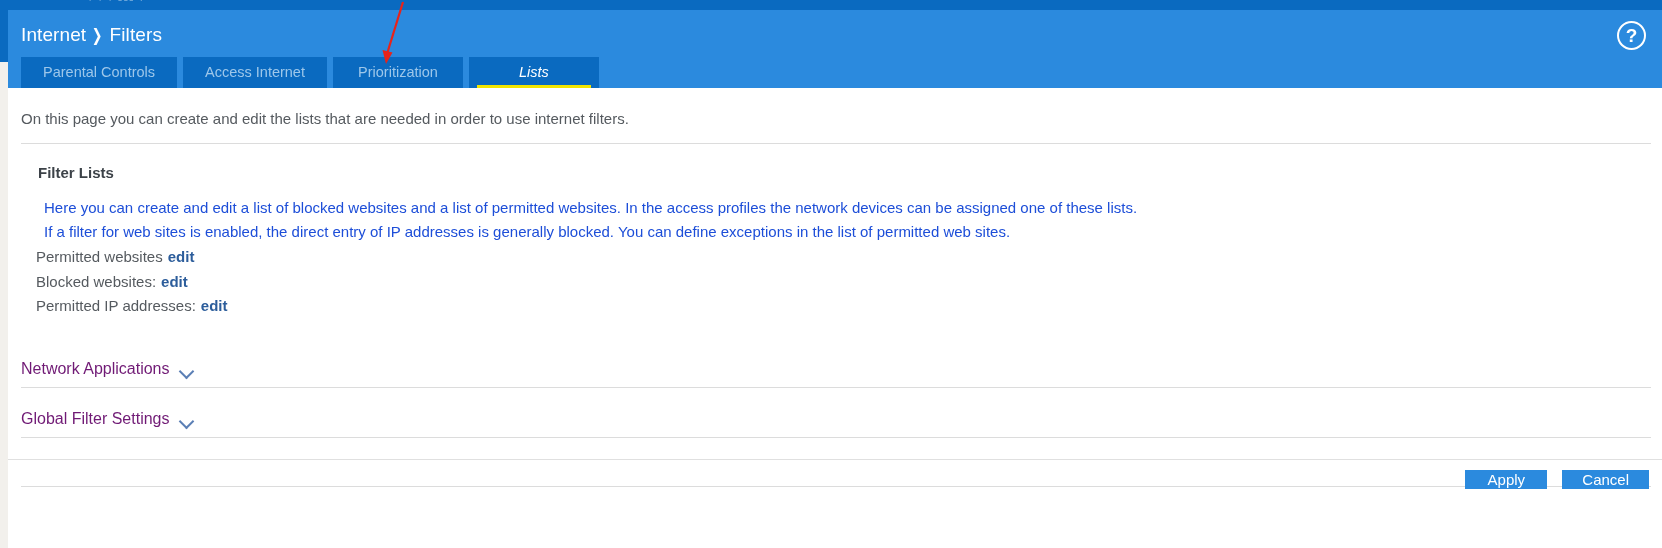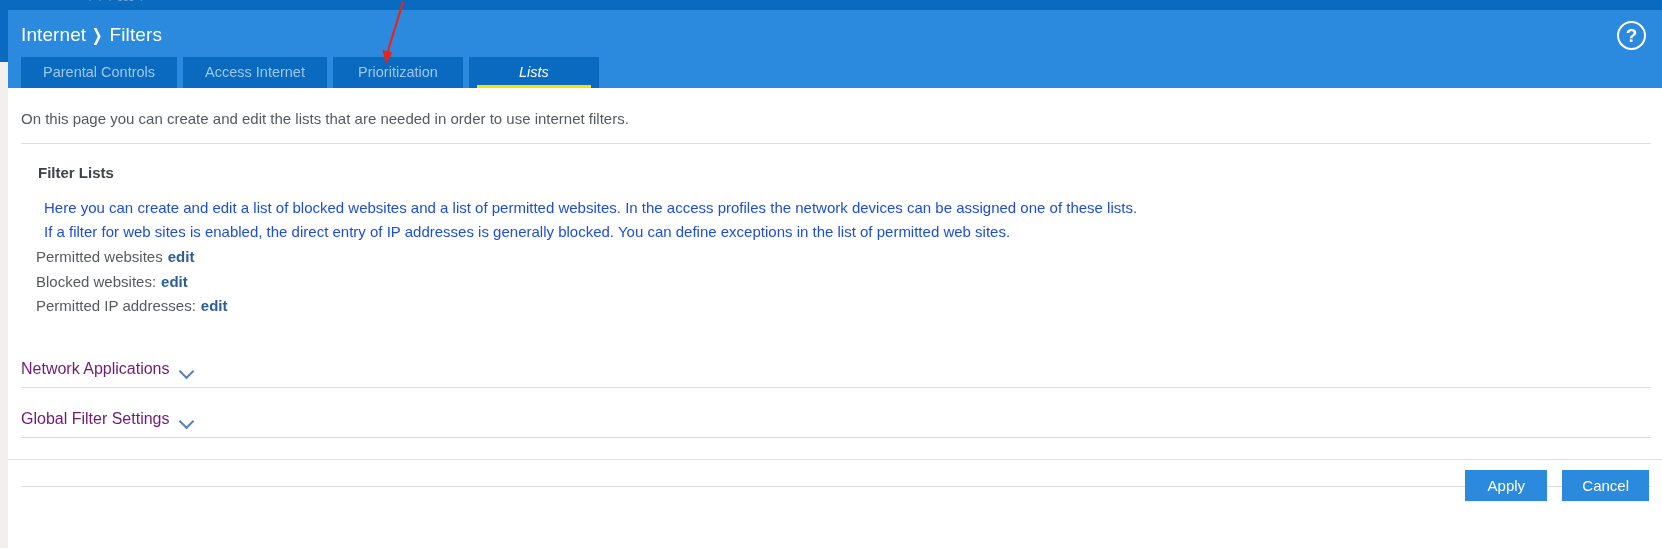--- a/index.html
+++ b/index.html
@@ -231,21 +231,21 @@
     height: 1px;
     background: #e0e0e0;
   }
   .btn-row {
     position: absolute;
     right: 13px; top: 382px;
     display: flex;
     gap: 15px;
   }
   .btn {
-    height: 31px;
+    height: 19px;
     min-width: 82px;
     background: #2b8ade;
     color: #ffffff;
     font-size: 15px;
     border: none;
     padding: 0 20px;
     cursor: pointer;
     font-family: "Liberation Sans", sans-serif;
   }
 

